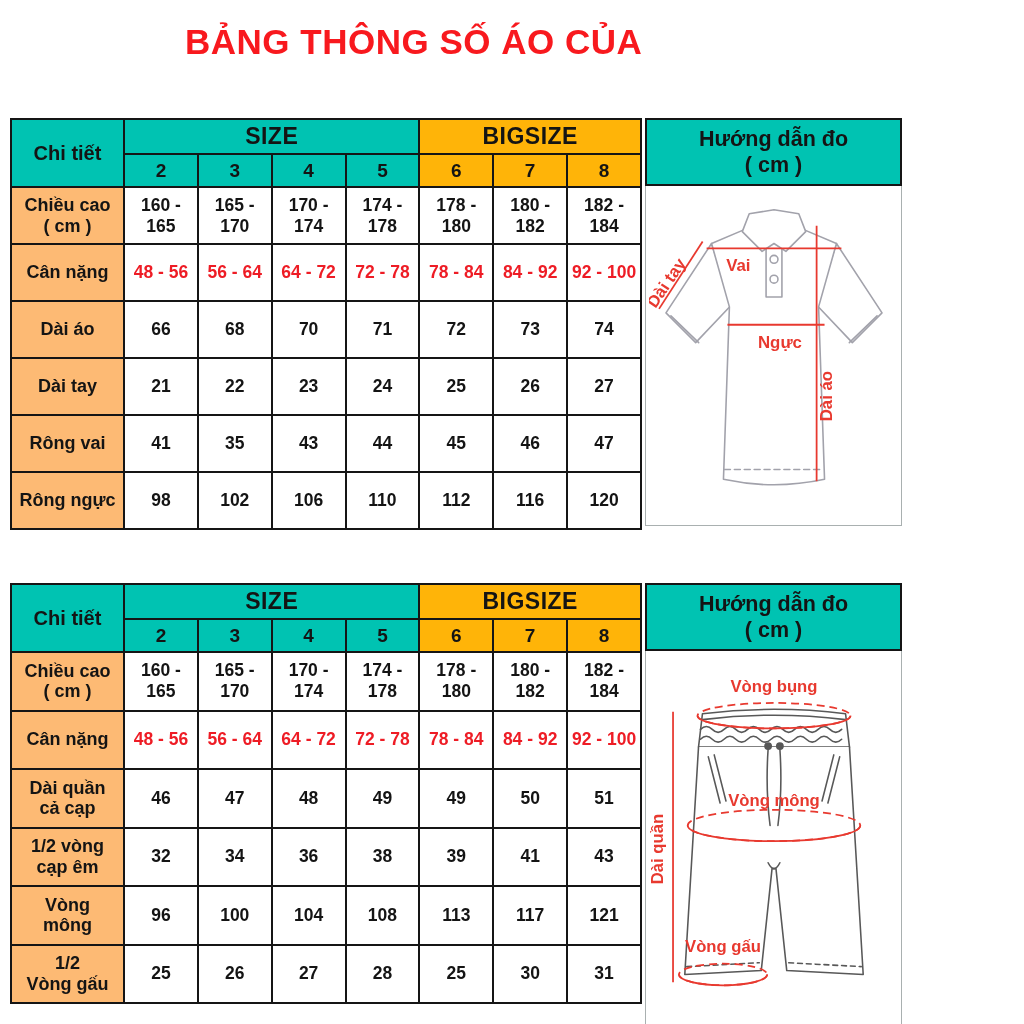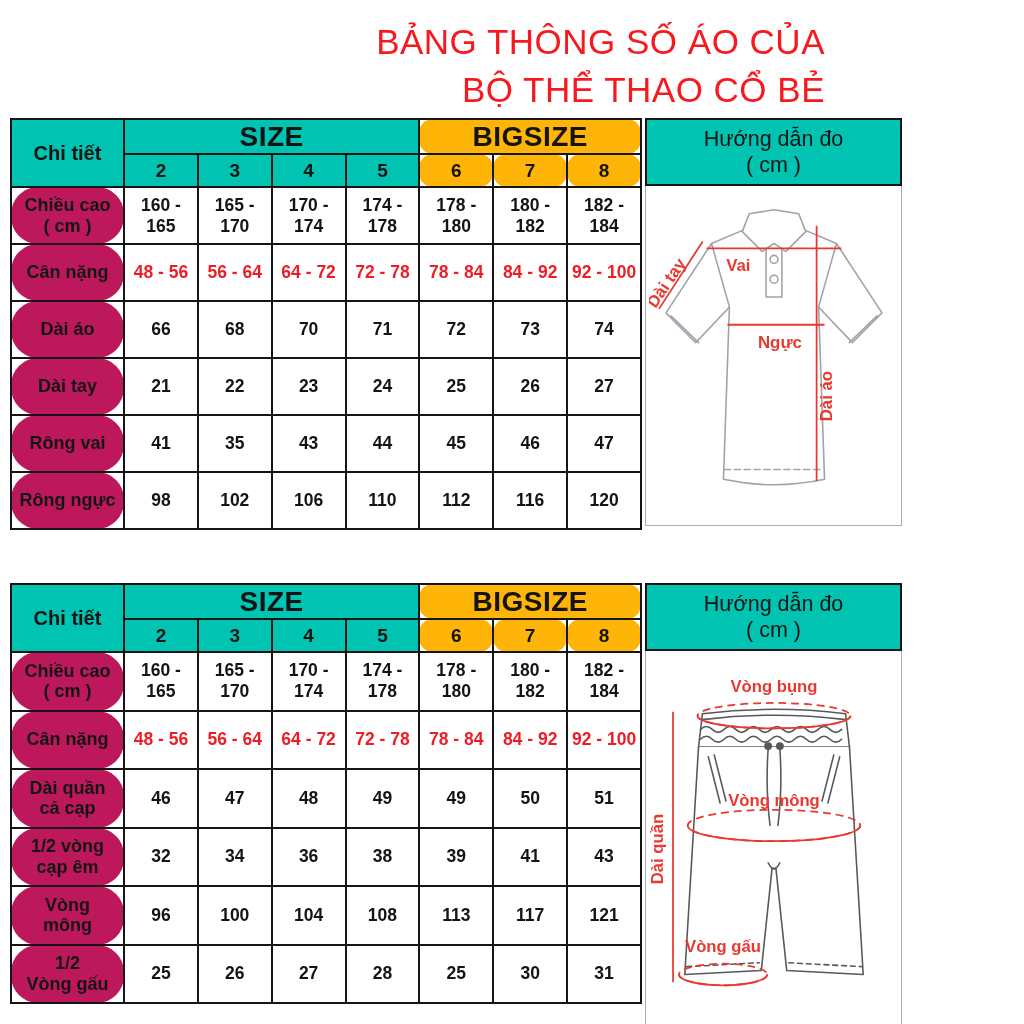--- a/index.html
+++ b/index.html
@@ -11,53 +11,53 @@
   }
   .page { position:absolute; inset:0; background:#fff; }
 
   
   .logo { position:absolute; left:36px; top:8px; width:136px; text-align:center; }
   .logo svg { display:block; margin:0 auto; }
   .brand-name { font-size:25px; font-weight:700; letter-spacing:4px; color:#1b1b1b; margin-top:1px; }
   .brand-tagline { font-size:11.5px; font-weight:700; letter-spacing:1.5px; color:#2a2a2a; margin-top:1px; }
 
   
-  .title { color:var(--title-red); font-weight:400; text-align:right; }
+  .title { color:var(--title-red); font-weight:700; text-align:left; }
   .title1 { position:absolute; left:185px; top:18px; width:640px; font-size:35px; line-height:48px; letter-spacing:.5px; }
   .title2 { position:absolute; left:0; top:533px; width:1024px; font-size:34px; line-height:44px; letter-spacing:.3px; }
 
   
   .section { position:absolute; left:10px; display:flex; align-items:flex-start; gap:3px; }
   .s1 { top:118px; }
   .s2 { top:583px; }
 
   
   table.spec { border-collapse:collapse; table-layout:fixed; width:632px; background:#fff; }
   table.spec th, table.spec td {
     border:2px solid #151515; text-align:center; vertical-align:middle; padding:0;
   }
   col.c-label { width:113px; }
   .teal { background:var(--teal); }
-  .orange { background:var(--orange);border-radius:14px; }
+  .orange { background:var(--orange); }
   thead tr.groups { height:35px; }
   thead tr.nums  { height:33px; }
   th.corner { font-size:20px; }
-  th.group  { font-size:28px; letter-spacing:.5px; }
+  th.group  { font-size:23px; letter-spacing:.5px; }
   tr.nums th { font-size:19px; }
-  tbody th.row-label { font-size:18px; white-space:pre-line; line-height:1.15; background:#be185d;border-radius:27px; }
+  tbody th.row-label { font-size:18px; white-space:pre-line; line-height:1.15; background:#fdba74; }
   tbody td { font-size:17.5px; font-weight:700; }
   tbody td.red { color:var(--value-red); }
   .s1 tbody tr { height:57px; }
   .s2 tbody tr { height:58.5px; }
 
   
   .guide { width:257px; }
   .guide-head {
     height:68px; border:2px solid #151515; display:flex; flex-direction:column;
-    justify-content:center; text-align:center; font-weight:400; font-size:21.5px; line-height:26px;
+    justify-content:center; text-align:center; font-weight:700; font-size:21.5px; line-height:26px;
   }
   .guide-body {
     border:1.5px solid #a9b0b0; border-top:none; background:#fff;
     display:flex; justify-content:center; align-items:flex-start; overflow:hidden;
   }
   .s1 .guide-body { height:340px; }
   .s2 .guide-body { height:395px; }
 
   .diagram text {
     font-family:"Liberation Sans","DejaVu Sans",sans-serif;
@@ -70,21 +70,20 @@
   .redline { stroke:var(--diagram-red); stroke-width:1.8px; fill:none; }
 </style>
 </head>
 <body>
 
 <div class="page">
 
 
   <div class="title title1">
     <div>BẢNG THÔNG SỐ ÁO CỦA</div>
-    <div>BỘ THỂ THAO CỔ BẺ</div>
   </div>
 
   <div class="section s1">
     <table class="spec">
       <colgroup>
         <col class="c-label">
           <col>
           <col>
           <col>
           <col>

